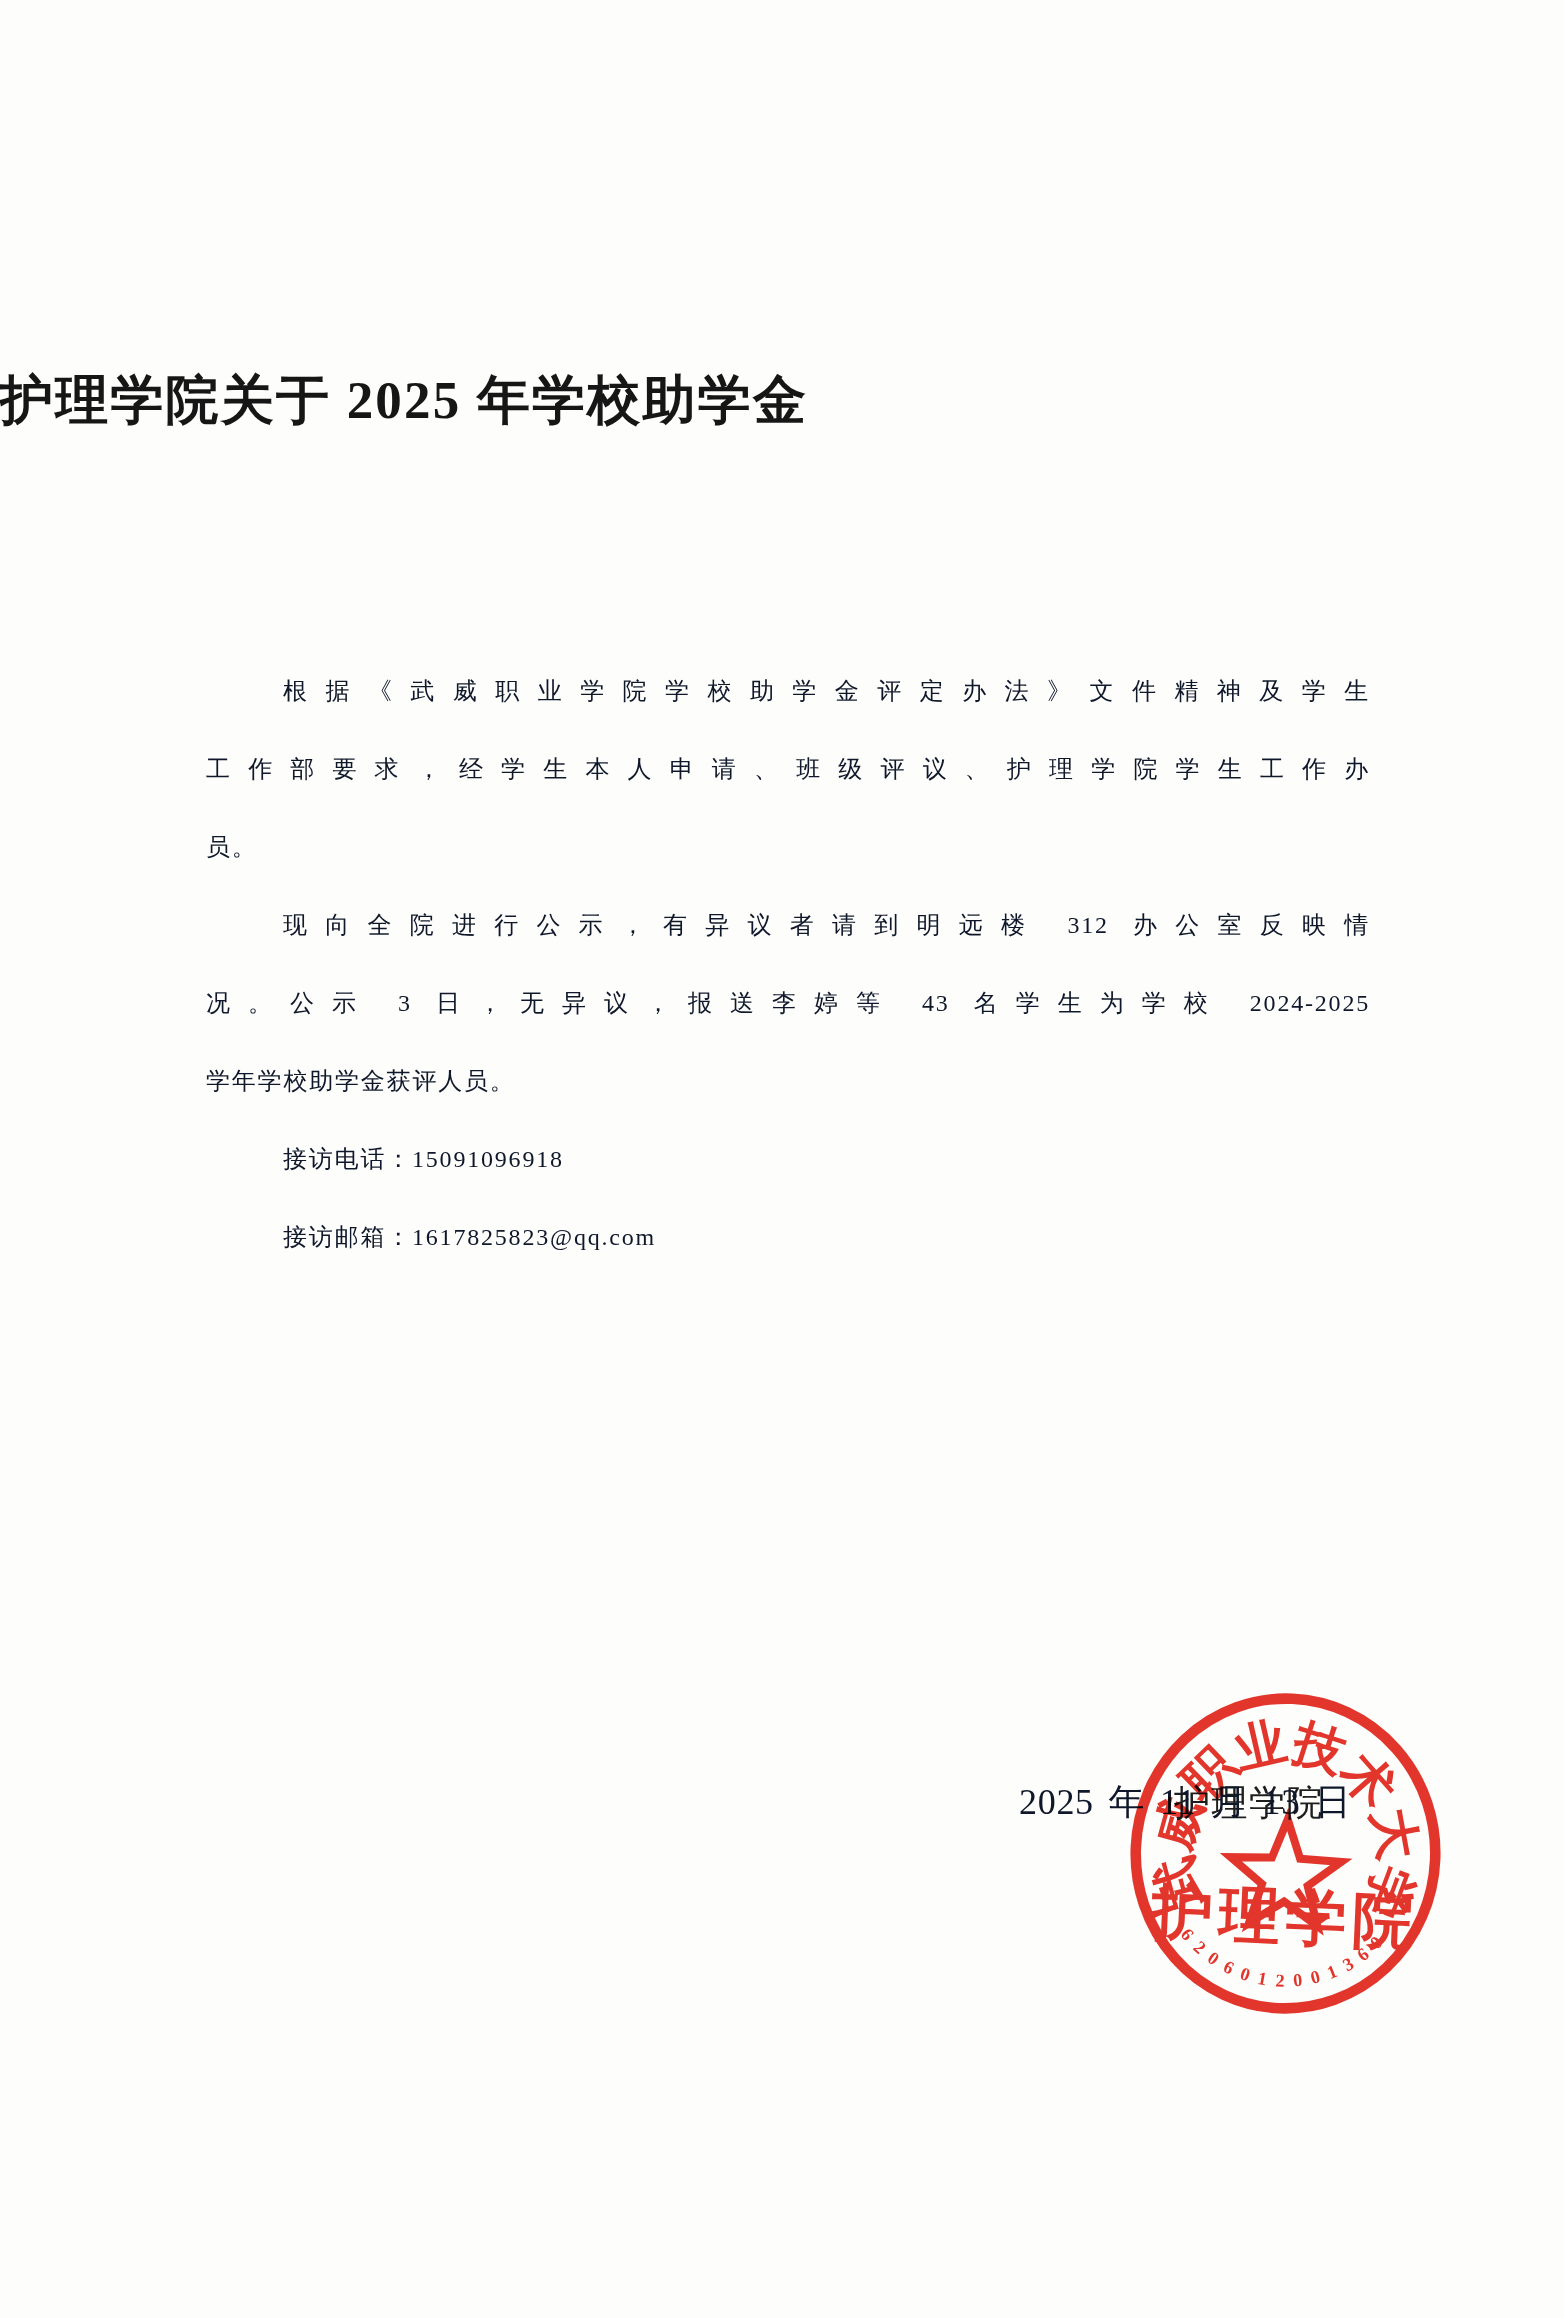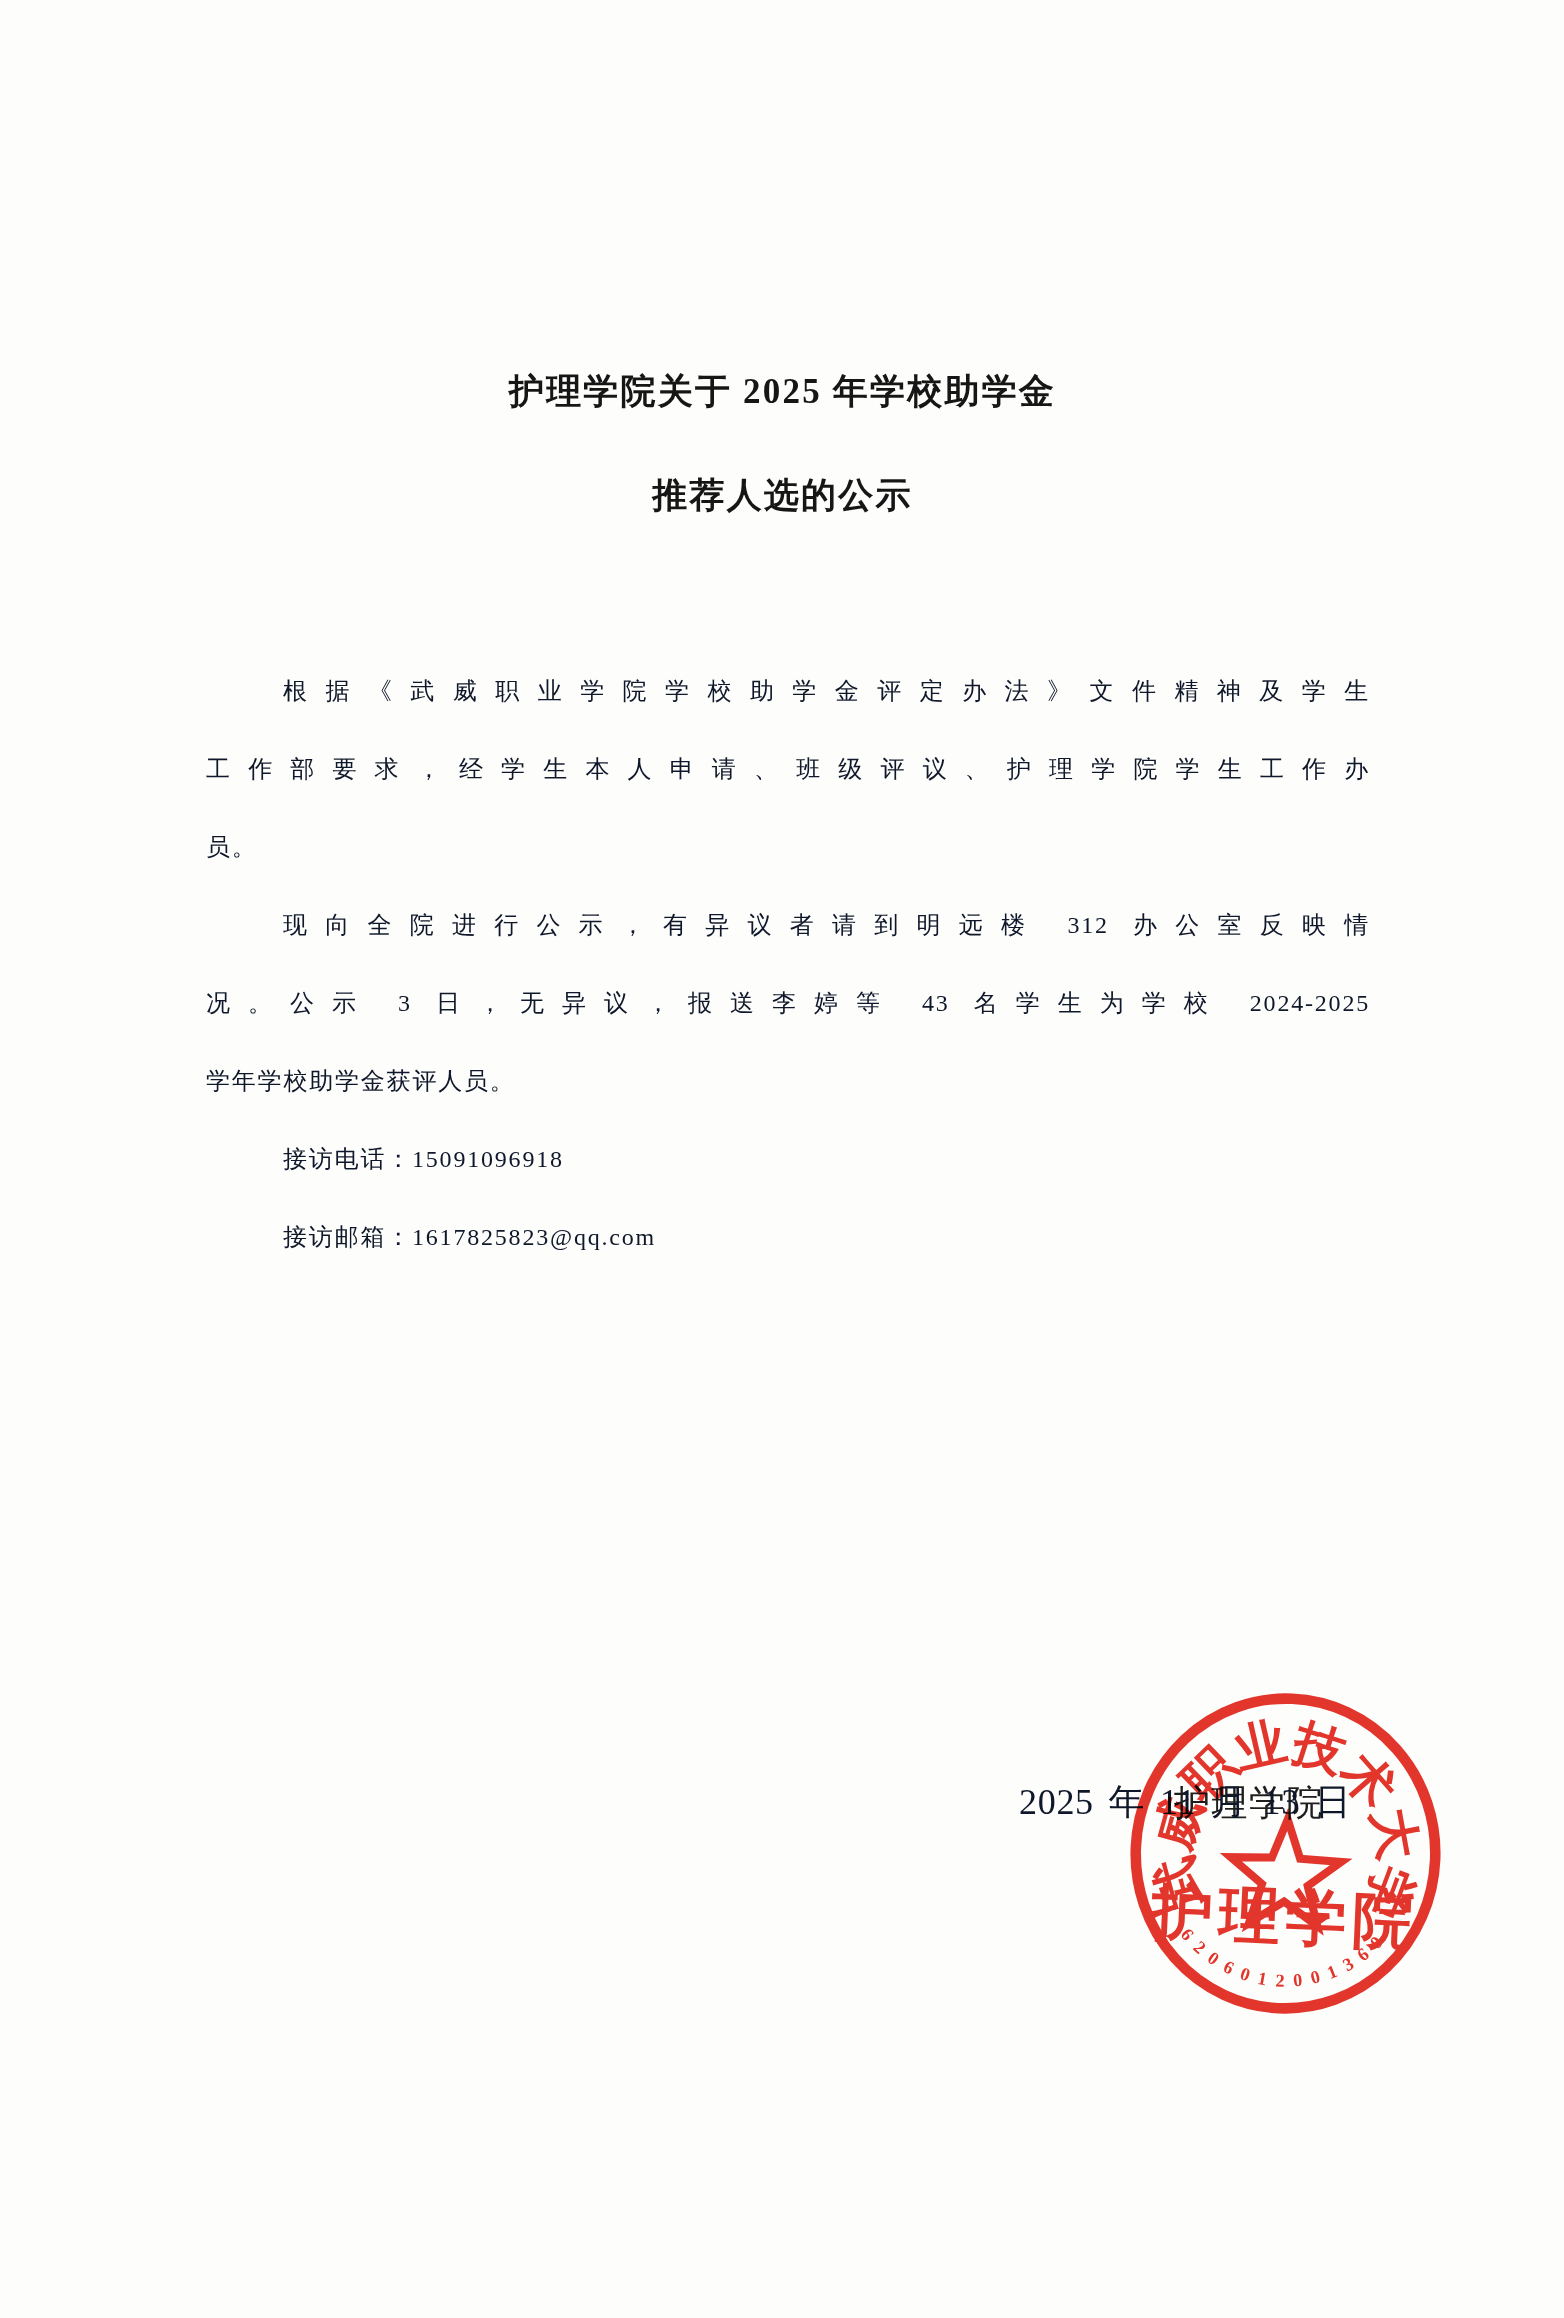--- a/index.html
+++ b/index.html
@@ -6,22 +6,21 @@
   .page{
     position:relative;
     width:1565px;height:2319px;
     background:#fdfdfb;
     overflow:hidden;
     font-family:"Liberation Serif","DejaVu Serif",serif;
     color:#1c1c1c;
   }
   .title-line{
     position:absolute;left:0;width:100%;
-    text-align:center;
-    font-size:35px;font-weight:700;
+    font-size:53px;font-weight:700;
     letter-spacing:2.2px;
     line-height:1;
     color:#161616;
   }
   .title-line-1{top:374px;}
   .title-line-2{top:478px;}
   .body-block{
     position:absolute;left:206px;top:652px;width:1164px;
   }
   .body-line{
@@ -56,21 +55,20 @@
   }
   .seal svg{display:block;width:349px;height:349px;}
   .seal text{font-family:"Liberation Serif","DejaVu Serif",serif;}
 </style>
 </head>
 <body>
 
 <div class="page">
 
   <div class="title-line title-line-1">护理学院关于 2025 年学校助学金</div>
-  <div class="title-line title-line-2">推荐人选的公示</div>
 
   <div class="body-block">
     <div class="body-line justify indent">根据《武威职业学院学校助学金评定办法》文件精神及学生</div>
     <div class="body-line justify">工作部要求，经学生本人申请、班级评议、护理学院学生工作办</div>
     <div class="body-line">员。</div>
     <div class="body-line justify indent">现向全院进行公示，有异议者请到明远楼 312 办公室反映情</div>
     <div class="body-line justify">况。公示 3 日，无异议，报送李婷等 43 名学生为学校 2024-2025</div>
     <div class="body-line">学年学校助学金获评人员。</div>
     <div class="body-line indent">接访电话：15091096918</div>
     <div class="body-line indent">接访邮箱：1617825823@qq.com</div>

